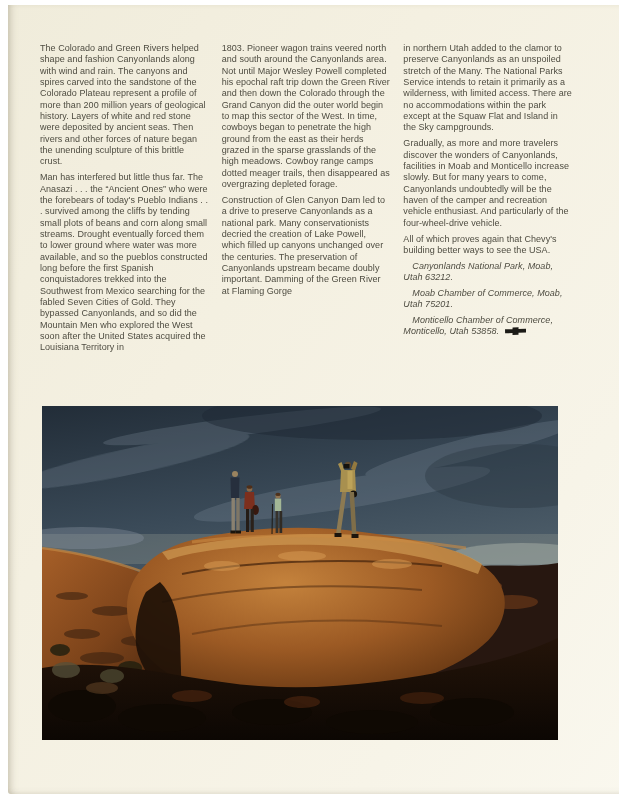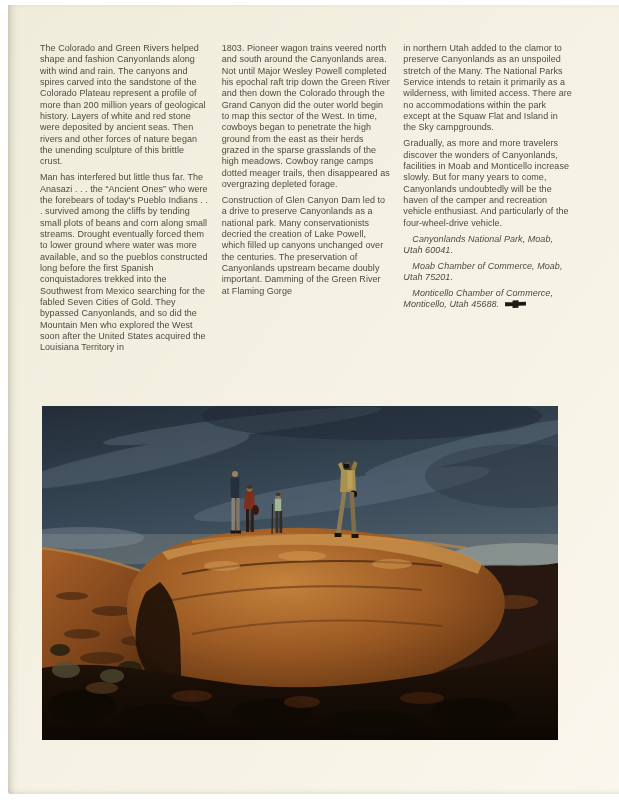--- a/index.html
+++ b/index.html
@@ -50,23 +50,24 @@
       <p>The Colorado and Green Rivers helped shape and fashion Canyonlands along with wind and rain. The canyons and spires carved into the sandstone of the Colorado Plateau represent a profile of more than 200 million years of geological history. Layers of white and red stone were deposited by ancient seas. Then rivers and other forces of nature began the unending sculpture of this brittle crust.</p>
       <p>Man has interfered but little thus far. The Anasazi . . . the “Ancient Ones” who were the forebears of today's Pueblo Indians . . . survived among the cliffs by tending small plots of beans and corn along small streams. Drought eventually forced them to lower ground where water was more available, and so the pueblos constructed long before the first Spanish conquistadores trekked into the Southwest from Mexico searching for the fabled Seven Cities of Gold. They bypassed Canyonlands, and so did the Mountain Men who explored the West soon after the United States acquired the Louisiana Territory in</p>
     </div>
     <div class="col">
       <p>1803. Pioneer wagon trains veered north and south around the Canyonlands area. Not until Major Wesley Powell completed his epochal raft trip down the Green River and then down the Colorado through the Grand Canyon did the outer world begin to map this sector of the West. In time, cowboys began to penetrate the high ground from the east as their herds grazed in the sparse grasslands of the high meadows. Cowboy range camps dotted meager trails, then disappeared as overgrazing depleted forage.</p>
       <p>Construction of Glen Canyon Dam led to a drive to preserve Canyonlands as a national park. Many conservationists decried the creation of Lake Powell, which filled up canyons unchanged over the centuries. The preservation of Canyonlands upstream became doubly important. Damming of the Green River at Flaming Gorge</p>
     </div>
     <div class="col">
       <p>in northern Utah added to the clamor to preserve Canyonlands as an unspoiled stretch of the Many. The National Parks Service intends to retain it primarily as a wilderness, with limited access. There are no accommodations within the park except at the Squaw Flat and Island in the Sky campgrounds.</p>
       <p>Gradually, as more and more travelers discover the wonders of Canyonlands, facilities in Moab and Monticello increase slowly. But for many years to come, Canyonlands undoubtedly will be the haven of the camper and recreation vehicle enthusiast. And particularly of the four-wheel-drive vehicle.</p>
-      <p class="address">Canyonlands National Park, Moab, Utah 60041.</p>
+      <p>All of which proves again that Chevy's building better ways to see the USA.</p>
+      <p class="address">Canyonlands National Park, Moab, Utah 63212.</p>
       <p class="address">Moab Chamber of Commerce, Moab, Utah 75201.</p>
-      <p class="address address-last"><span>Monticello Chamber of Commerce, Monticello, Utah 45688.</span><svg class="bowtie" width="21" height="8" viewBox="0 0 21 8">
+      <p class="address address-last"><span>Monticello Chamber of Commerce, Monticello, Utah 53858.</span><svg class="bowtie" width="21" height="8" viewBox="0 0 21 8">
             <polygon points="0,2.3 7.5,2.3 7.6,0.4 13.6,0.2 13.5,1.9 21,1.7 21,5.6 13.5,5.8 13.5,7.8 7.5,8 7.5,6.1 0.1,6.3" fill="#1c1b17"></polygon>
           </svg></p>
     </div>
   </div>
 
   <div class="photo" role="img" aria-label="Four travelers stand atop a sunset-lit sandstone dome in Canyonlands beneath a dark slate-blue sky; one of them photographs the view while desert brush lies in shadow below.">
     <svg width="516" height="334" viewBox="0 0 516 334">
       <defs>
         <linearGradient id="skyG" x1="0" y1="0" x2="0.25" y2="1">
           <stop offset="0" stop-color="#222d38"></stop>

